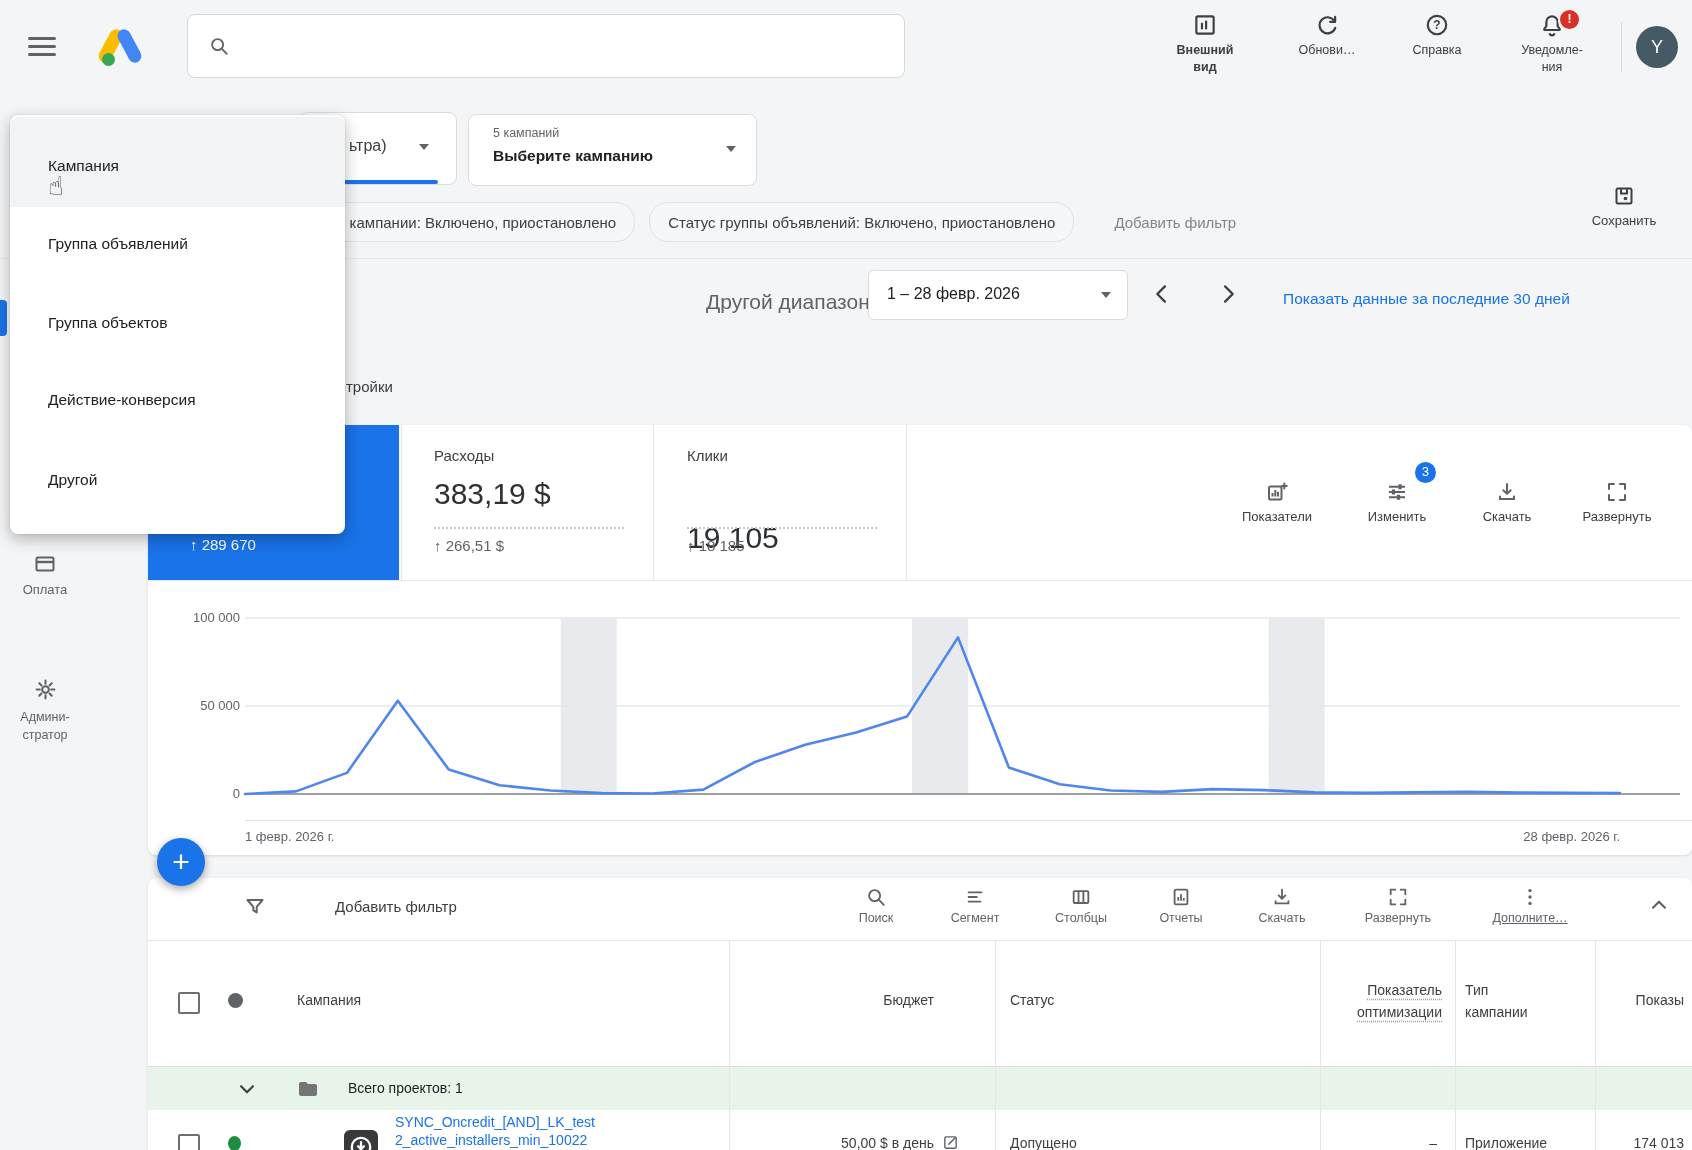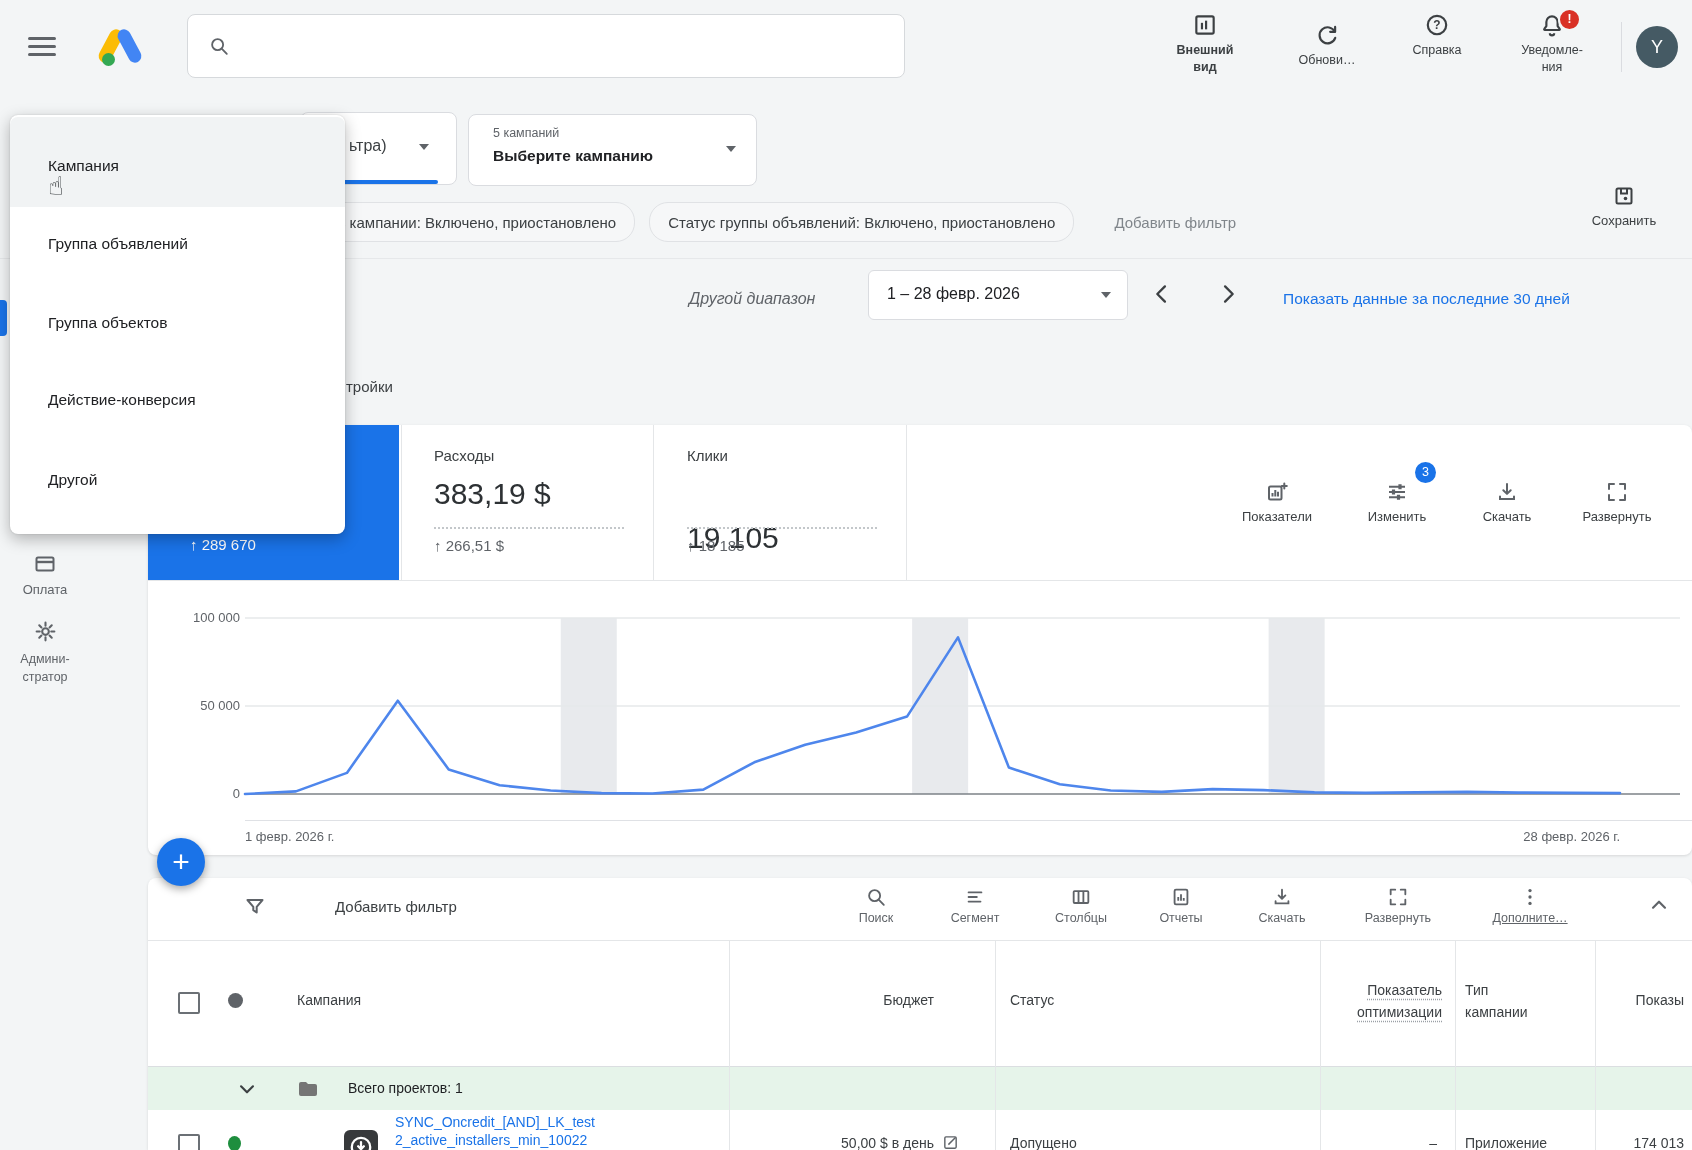--- a/index.html
+++ b/index.html
@@ -76,21 +76,21 @@
   <div class="abs top-action" style="left:1149px;top:12px;font-weight:bold;">
     <svg width="26" height="26" viewBox="0 0 24 24" style="margin:0 auto;">
       <rect x="4" y="4" width="16" height="16" rx="1.5" fill="none" stroke="#3c4043" stroke-width="2"></rect>
       <line x1="9.2" y1="16" x2="9.2" y2="10" stroke="#3c4043" stroke-width="2"></line>
       <line x1="13" y1="16" x2="13" y2="8" stroke="#3c4043" stroke-width="2"></line>
     </svg>
     <div class="lbl pre">Внешний
 вид</div>
   </div>
 
-  <div class="abs top-action" style="left:1271px;top:22px;">
+  <div class="abs top-action" style="left:1271px;top:12px;">
     <svg width="26" height="26" viewBox="0 0 24 24" style="margin:0 auto;">
       <path d="M19.5 4.5v4.6h-4.6" fill="none" stroke="#3c4043" stroke-width="2" stroke-linecap="round" stroke-linejoin="round"></path>
       <path d="M19.2 9A7.4 7.4 0 1 0 19.6 14.6" fill="none" stroke="#3c4043" stroke-width="2" stroke-linecap="round"></path>
     </svg>
     <div class="lbl">Обнови…</div>
   </div>
 
   <div class="abs top-action" style="left:1381px;top:12px;">
     <svg width="26" height="26" viewBox="0 0 24 24" style="margin:0 auto;">
       <circle cx="12" cy="12" r="8.5" fill="none" stroke="#3c4043" stroke-width="2"></circle>
@@ -117,21 +117,21 @@
   <div class="abs" style="left:0;top:300px;width:7px;height:36px;background:#1a73e8;border-radius:0 4px 4px 0;"></div>
 
   <div class="abs" style="left:12px;top:552px;width:66px;text-align:center;">
     <svg width="24" height="24" viewBox="0 0 24 24" style="margin:0 auto;">
       <rect x="3.5" y="5.5" width="17" height="13" rx="1.5" fill="none" stroke="#5f6368" stroke-width="2"></rect>
       <line x1="3.5" y1="10" x2="20.5" y2="10" stroke="#5f6368" stroke-width="2.4"></line>
     </svg>
     <div style="font-size:13px;color:#5f6368;margin-top:6px;">Оплата</div>
   </div>
 
-  <div class="abs" style="left:12px;top:619px;width:66px;text-align:center;">
+  <div class="abs" style="left:12px;top:677px;width:66px;text-align:center;">
     <svg width="25" height="25" viewBox="0 0 24 24" style="margin:0 auto;">
       <circle cx="12" cy="12" r="3.2" fill="none" stroke="#5f6368" stroke-width="2"></circle>
       <path d="M12 3.5v3M12 17.5v3M3.5 12h3M17.5 12h3M6 6l2.1 2.1M15.9 15.9 18 18M18 6l-2.1 2.1M8.1 15.9 6 18" stroke="#5f6368" stroke-width="2" stroke-linecap="round"></path>
     </svg>
     <div class="pre" style="font-size:12.5px;color:#5f6368;margin-top:6px;line-height:18px;">Админи-
 стратор</div>
   </div>
 
   <div class="hline" style="left:0;top:258px;width:1692px;background:#e6e8ea;"></div>
 
@@ -159,21 +159,21 @@
 
   <div class="abs" style="left:1583px;top:184px;width:82px;text-align:center;cursor:pointer;">
     <svg width="24" height="24" viewBox="0 0 24 24" style="margin:0 auto;">
       <rect x="4.5" y="4.5" width="15" height="15" rx="1.5" fill="none" stroke="#3c4043" stroke-width="2"></rect>
       <path d="M9 4.5v5h6v-5" fill="none" stroke="#3c4043" stroke-width="2"></path>
       <circle cx="13.5" cy="14.5" r="1.8" fill="#3c4043"></circle>
     </svg>
     <div style="font-size:13px;color:#3c4043;margin-top:5px;">Сохранить</div>
   </div>
 
-  <div class="abs" style="left:689px;top:290px;font-size:16px;color:#5f6368;font-style:italic;">Другой диапазон</div>
+  <div class="abs" style="left:706px;top:290px;font-size:21px;color:#5f6368;">Другой диапазон</div>
   <div class="abs picker" style="left:868px;top:270px;width:258px;height:48px;border-radius:6px;">
     <div class="abs" style="left:18px;top:14px;font-size:16px;color:#202124;">1 – 28 февр. 2026</div>
     <div class="abs caret" style="right:16px;top:21px;"></div>
   </div>
   <svg class="abs" style="left:1148px;top:280px;" width="28" height="28" viewBox="0 0 24 24">
     <path d="M14.5 5.5 8 12l6.5 6.5" fill="none" stroke="#3c4043" stroke-width="2" stroke-linecap="round" stroke-linejoin="round"></path>
   </svg>
   <svg class="abs" style="left:1214px;top:280px;" width="28" height="28" viewBox="0 0 24 24">
     <path d="M9.5 5.5 16 12l-6.5 6.5" fill="none" stroke="#3c4043" stroke-width="2" stroke-linecap="round" stroke-linejoin="round"></path>
   </svg>

